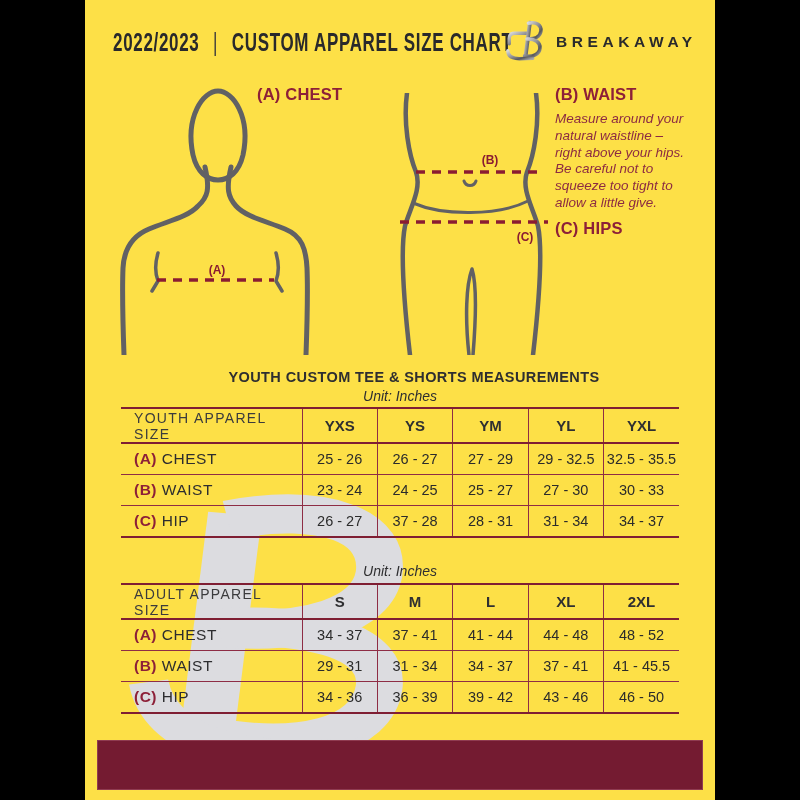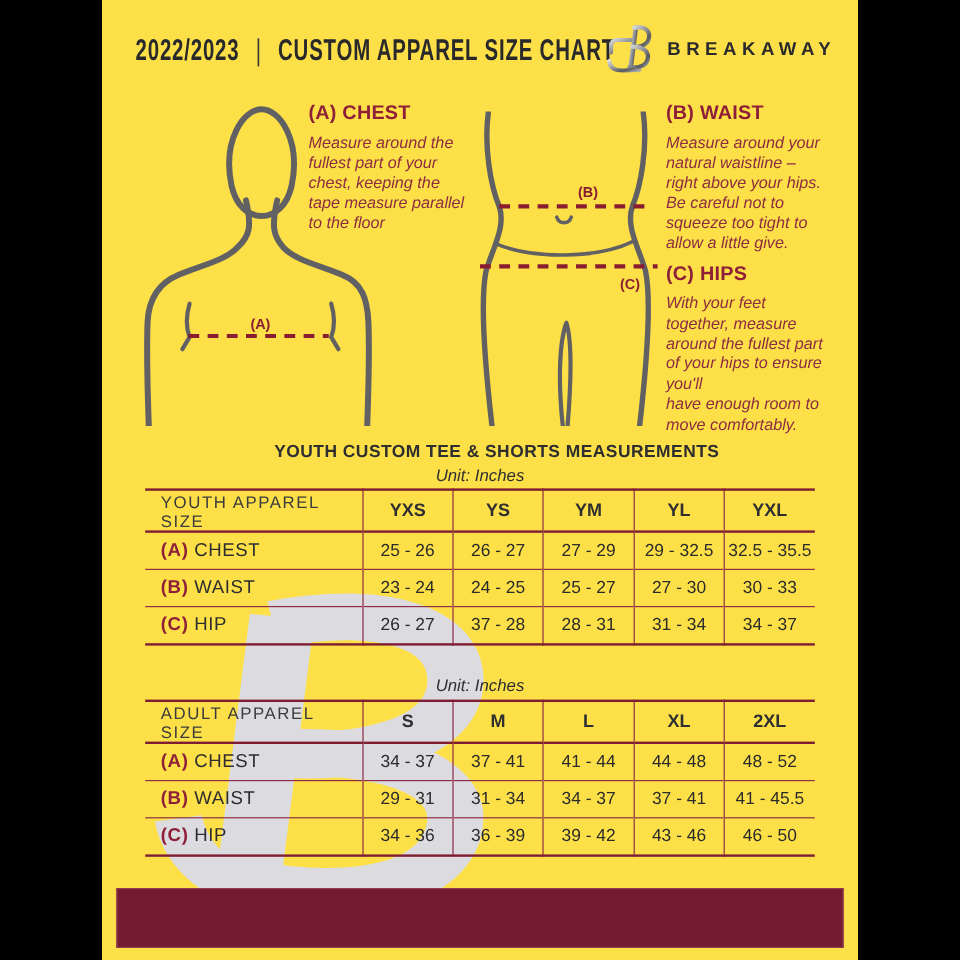--- a/index.html
+++ b/index.html
@@ -112,44 +112,32 @@
       <path d="M 76 88 C 78 94 86 94 88 88" stroke-width="3"></path>
       <path d="M 81 262 C 77 225 78 192 84 176 C 89 192 88 225 85 262" stroke-width="3.5"></path>
       <line x1="28" y1="79" x2="150" y2="79" stroke="#8a1c32" stroke-width="3.5" stroke-dasharray="9 7" stroke-linecap="butt"></line>
       <line x1="12" y1="129" x2="160" y2="129" stroke="#8a1c32" stroke-width="3.5" stroke-dasharray="9 7" stroke-linecap="butt"></line>
       <text class="fig-label" x="102" y="71" text-anchor="middle" stroke="none">(B)</text>
       <text class="fig-label" x="137" y="148" text-anchor="middle" stroke="none">(C)</text>
     </svg>
 
     <div class="section sec-a">
       <div class="sec-h">(A) CHEST</div>
-      <div class="sec-d">Measure around the
-fullest part of your
-chest, keeping the
-tape measure parallel
-to the floor</div>
     </div>
     <div class="section sec-b">
       <div class="sec-h">(B) WAIST</div>
       <div class="sec-d">Measure around your
 natural waistline –
 right above your hips.
 Be careful not to
 squeeze too tight to
 allow a little give.</div>
     </div>
     <div class="section sec-c">
       <div class="sec-h">(C) HIPS</div>
-      <div class="sec-d">With your feet
-together, measure
-around the fullest part
-of your hips to ensure
-you'll
-have enough room to
-move comfortably.</div>
     </div>
 
     <div class="tbl-title t-youth-title">YOUTH CUSTOM TEE &amp; SHORTS MEASUREMENTS</div>
     <div class="tbl-unit t-youth-unit">Unit: Inches</div>
     <table class="size t-youth">
       <colgroup>
           <col style="width:181px">
           <col>
           <col>
           <col>

